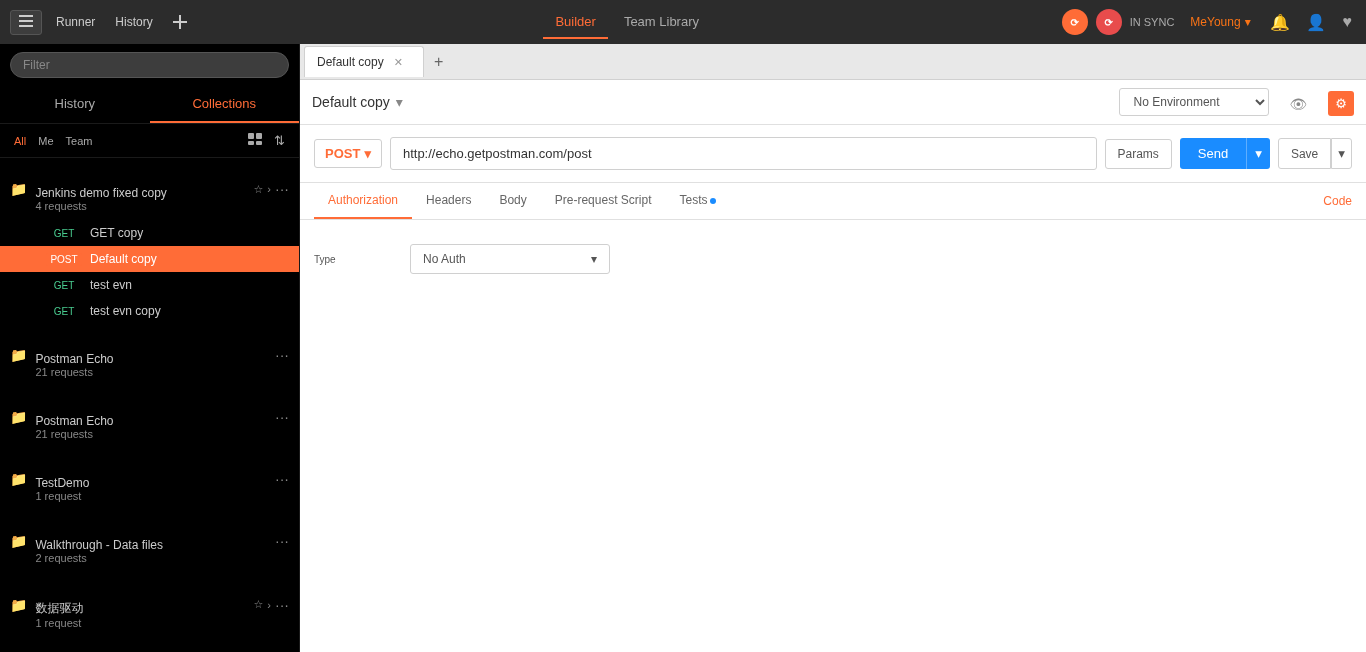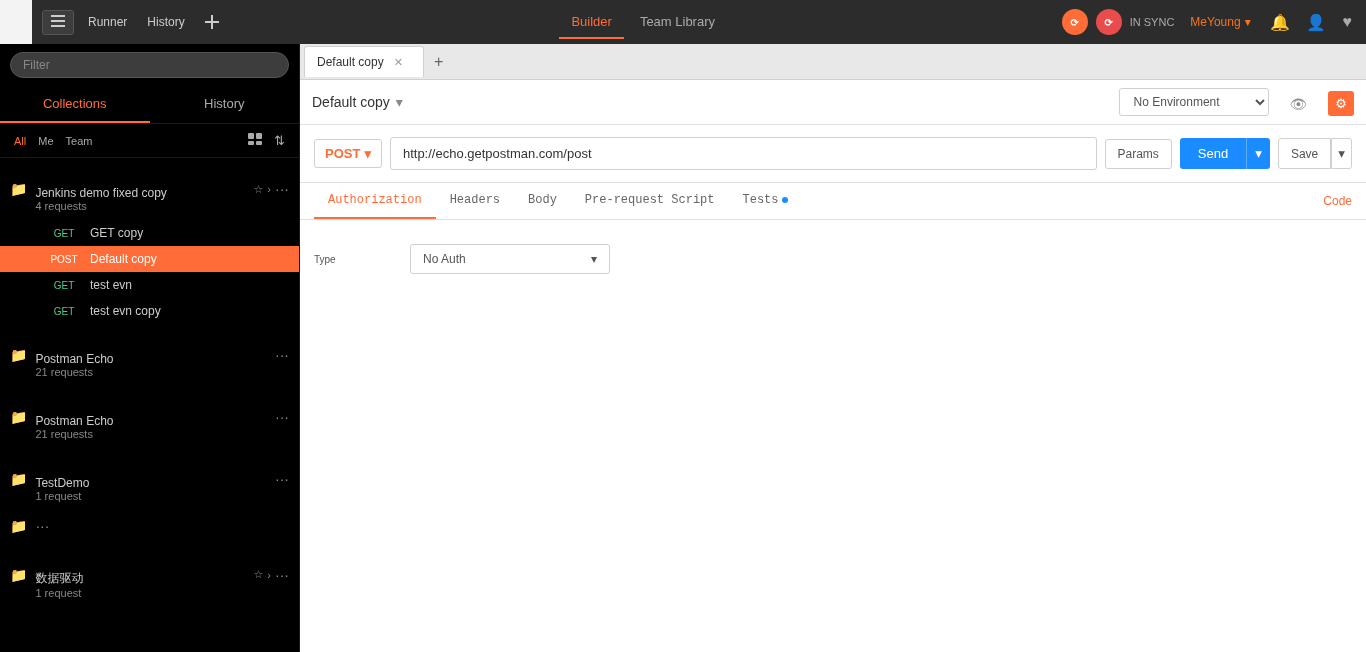--- a/index.html
+++ b/index.html
@@ -1,20 +1,20 @@
 <!DOCTYPE html>
 <html><head>
   <meta charset="utf-8">
   <style>
     * { box-sizing: border-box; margin: 0; padding: 0; }
     body { font-family: -apple-system, BlinkMacSystemFont, 'Segoe UI', sans-serif; font-size: 12px; background: #f3f3f3; overflow: hidden; }
 
     
     .topbar {
-      display: flex; align-items: center; background: #2c2c2c; height: 44px; padding: 0 10px;  margin-left: 32px;
+      display: flex; align-items: center; background: #2c2c2c; height: 44px; padding: 0 10px; 
     }
     .topbar-left { display: flex; align-items: center; gap: 8px; }
     .topbar-center { flex: 1; display: flex; justify-content: center; gap: 4px; }
     .topbar-right { display: flex; align-items: center; gap: 8px; }
 
     .icon-btn {
       background: none; border: none; cursor: pointer; color: #ccc; padding: 4px 6px; border-radius: 3px; font-size: 12px;
       display: flex; align-items: center; gap: 4px;
     }
     .sidebar-toggle { background: #3d3d3d; border: 1px solid #555; border-radius: 3px; color: #ccc; padding: 4px 8px; cursor: pointer; }
@@ -103,21 +103,21 @@
     .method-select { display: flex; align-items: center; gap: 4px; border: 1px solid #d0d0d0; border-radius: 3px; padding: 6px 10px; background: white; cursor: pointer; color: #ff6c37; font-weight: bold; font-size: 13px; }
     .url-input { flex: 1; border: 1px solid #d0d0d0; border-radius: 3px; padding: 8px 12px; font-size: 13px; color: #333; outline: none; }
     .params-btn { background: none; border: 1px solid #d0d0d0; border-radius: 3px; padding: 7px 12px; cursor: pointer; color: #555; font-size: 12px; }
     .send-btn { background: #1a8cff; color: white; border: none; border-radius: 3px 0 0 3px; padding: 8px 18px; cursor: pointer; font-size: 13px; font-weight: 500; }
     .send-dropdown { background: #1a8cff; color: white; border: none; border-radius: 0 3px 3px 0; padding: 8px 8px; cursor: pointer; border-left: 1px solid rgba(255,255,255,0.3); }
     .save-btn { background: white; border: 1px solid #d0d0d0; border-radius: 3px 0 0 3px; padding: 7px 12px; cursor: pointer; font-size: 12px; color: #555; }
     .save-dropdown { background: white; border: 1px solid #d0d0d0; border-radius: 0 3px 3px 0; padding: 7px 6px; cursor: pointer; border-left: 1px solid #d0d0d0; color: #555; }
 
     
     .req-tabs { display: flex; align-items: center; padding: 0 14px; background: white; border-bottom: 1px solid #e0e0e0; }
-    .req-tab { padding: 10px 14px; cursor: pointer; color: #666; font-size: 12px; border-bottom: 2px solid transparent; font-family: Liberation Mono, monospace; }
+    .req-tab { padding: 10px 14px; cursor: pointer; color: #666; font-size: 12px; border-bottom: 2px solid transparent; }
     .req-tab.active { color: #ff6c37; border-bottom: 2px solid #ff6c37; }
     .req-tab-dot { display: inline-block; width: 6px; height: 6px; background: #1a8cff; border-radius: 50%; margin-left: 3px; vertical-align: middle; }
     .code-link { margin-left: auto; color: #ff6c37; cursor: pointer; font-size: 12px; padding: 10px 0; text-decoration: none; }
 
     
     .auth-panel { padding: 16px 14px; background: white; flex: 1; }
     .auth-row { display: flex; align-items: center; gap: 16px; padding: 8px 0; }
     .auth-label { color: #555; font-size: 10px; width: 80px; }
     .auth-select { border: 1px solid #d0d0d0; border-radius: 3px; padding: 7px 12px; font-size: 12px; color: #555; background: white; cursor: pointer; min-width: 200px; display: flex; align-items: center; gap: 8px; justify-content: space-between; }
   </style>
@@ -164,22 +164,22 @@
   </div>
 </div>
 
 <div class="main-layout">
 
   <div class="sidebar">
     <div class="sidebar-search">
       <input type="text" placeholder="Filter" style="">
     </div>
     <div class="sidebar-tabs">
+      <div class="sidebar-tab">History</div>
       <div class="sidebar-tab active">Collections</div>
-      <div class="sidebar-tab">History</div>
     </div>
     <div class="sidebar-actions">
       <div class="filter-btns">
         <button class="filter-btn active">All</button>
         <button class="filter-btn">Me</button>
         <button class="filter-btn">Team</button>
       </div>
       <div class="action-icons">
         <button class="action-icon" title="New Collection">
           <svg width="14" height="14" viewBox="0 0 14 14" fill="#aaa">
@@ -258,20 +258,24 @@
           <div class="folder-name">TestDemo</div>
           <div class="folder-count">1 request</div>
         </div>
         <div class="folder-actions">
           <span class="folder-more">···</span>
         </div>
       </div>
 
       <div class="collection-folder">
         <span class="folder-icon">📁</span>
+        <div class="folder-info">
+          <div class="folder-name">Walkthrough - Data files</div>
+          <div class="folder-count">2 requests</div>
+        </div>
         <div class="folder-actions">
           <span class="folder-more">···</span>
         </div>
       </div>
 
       <div class="collection-folder">
         <span class="folder-icon">📁</span>
         <div class="folder-info">
           <div class="folder-name">数据驱动</div>
           <div class="folder-count">1 request</div>

